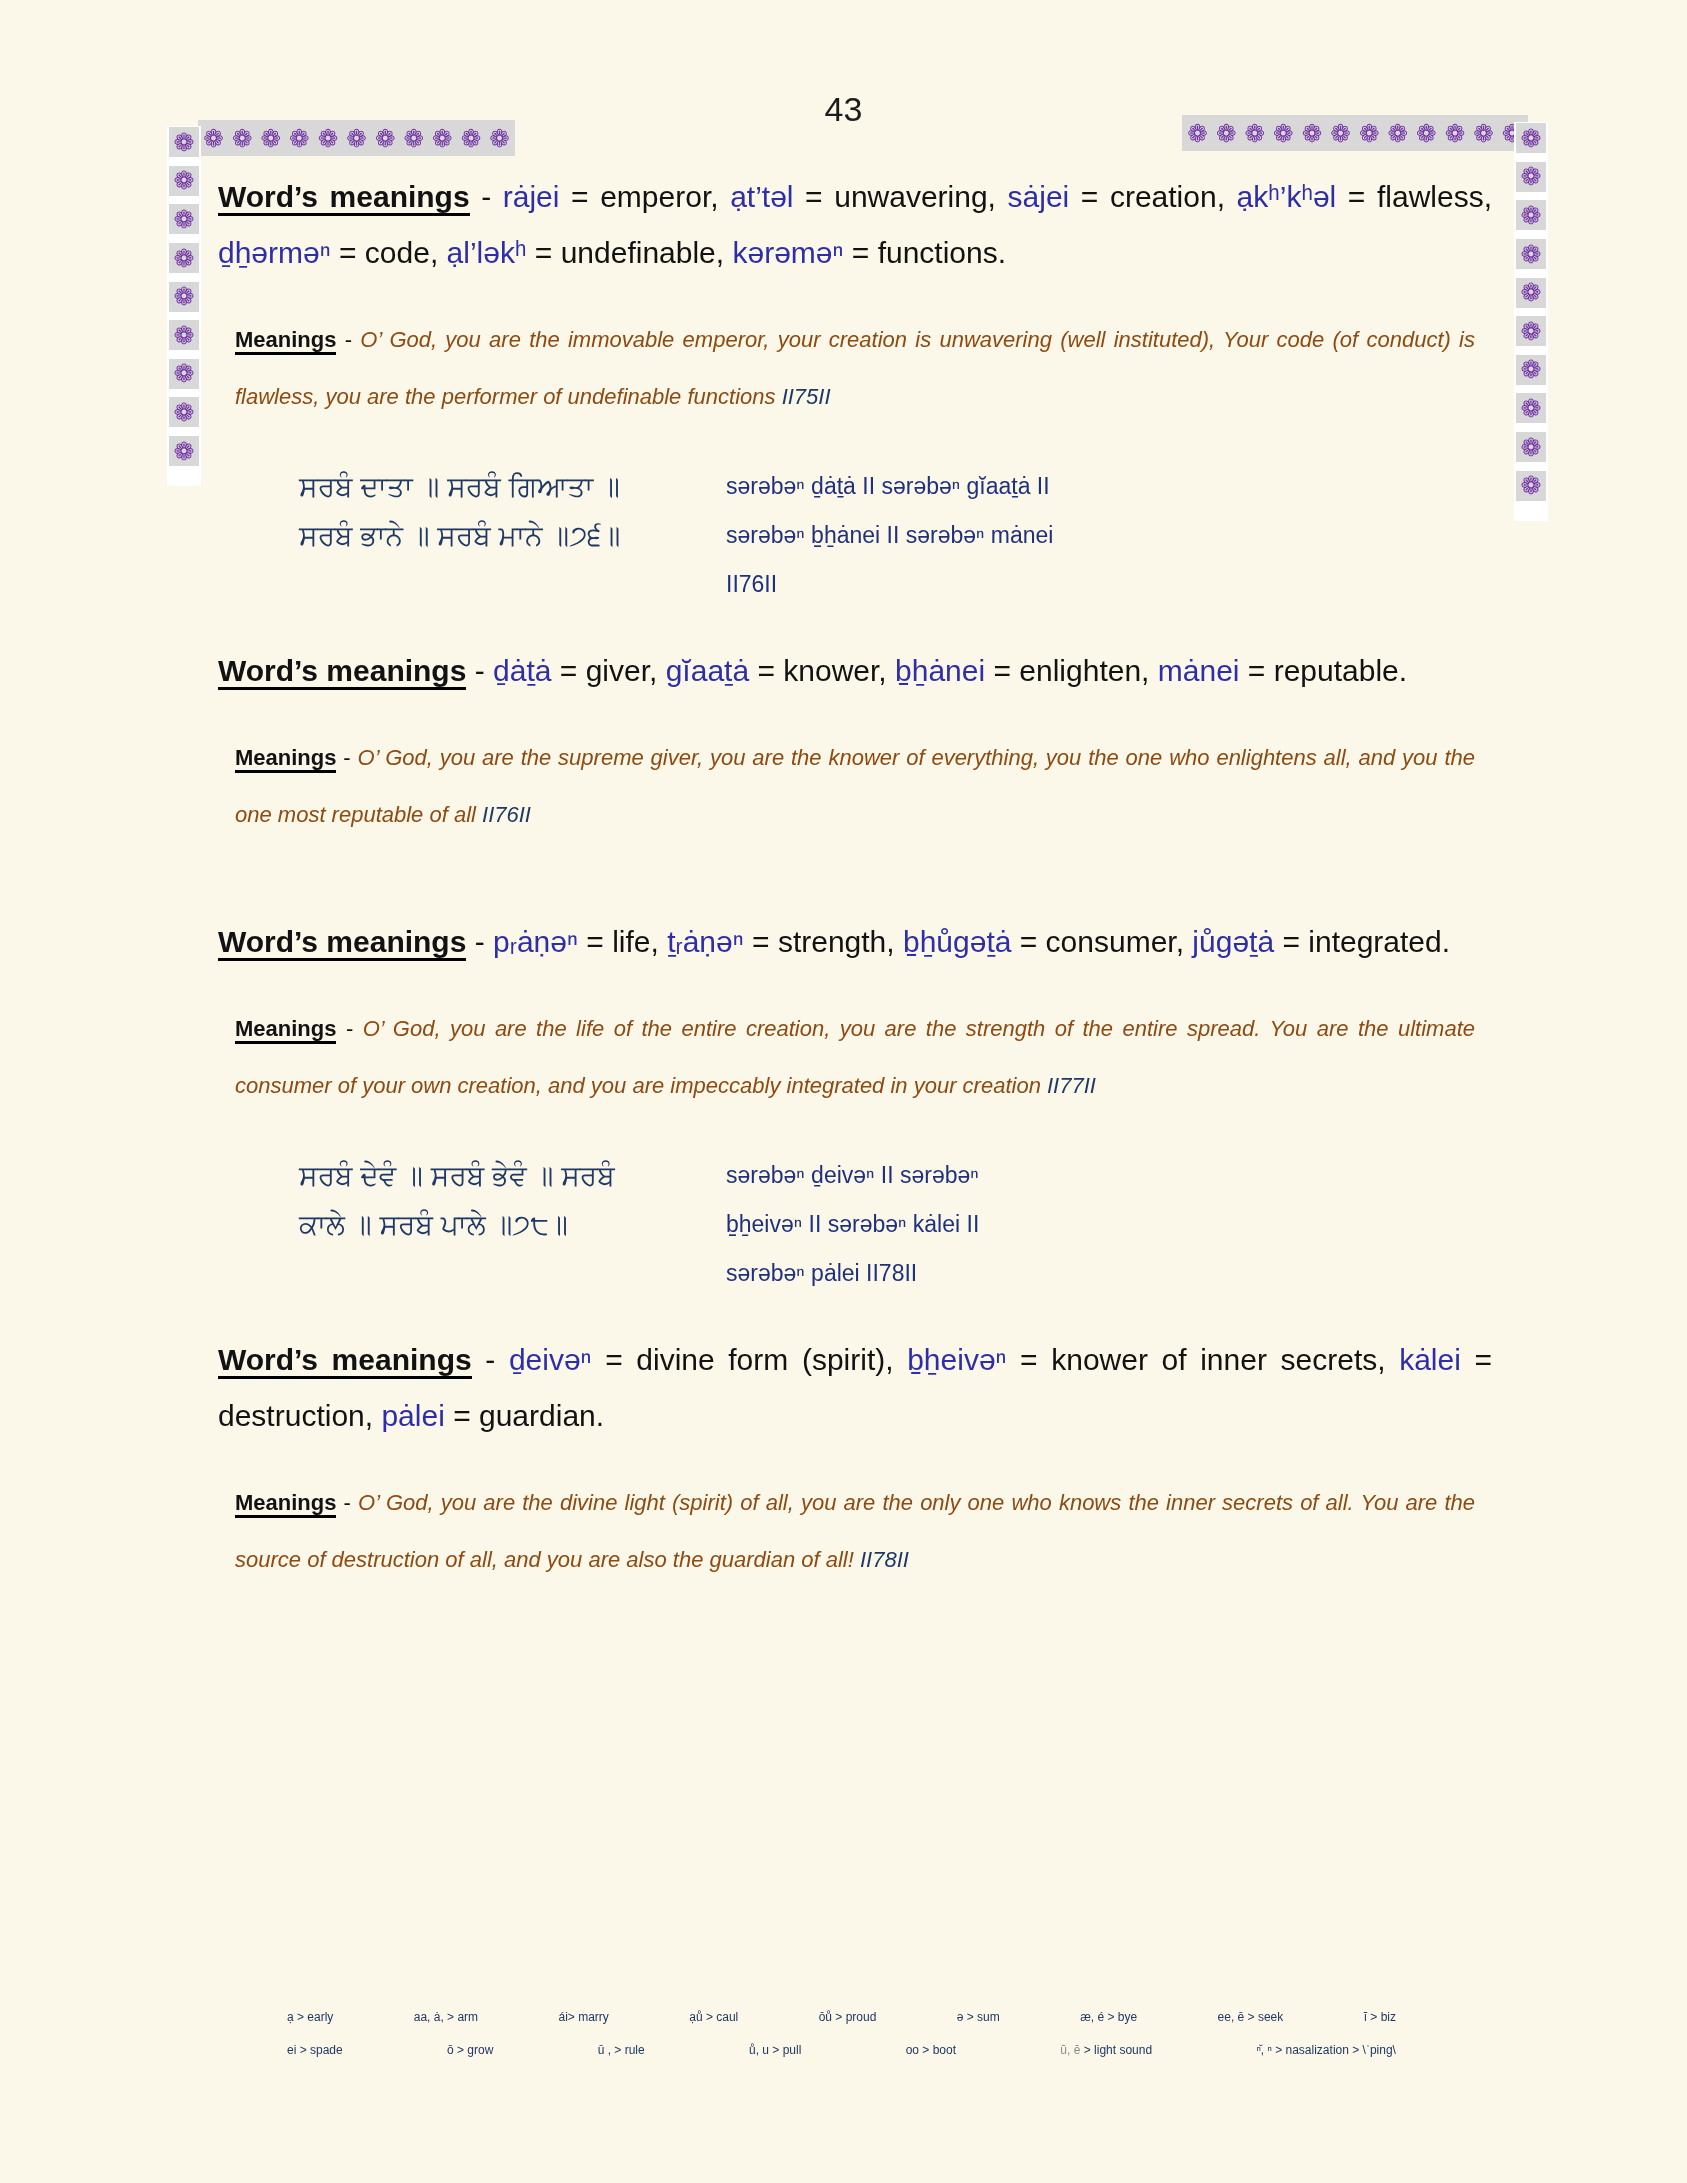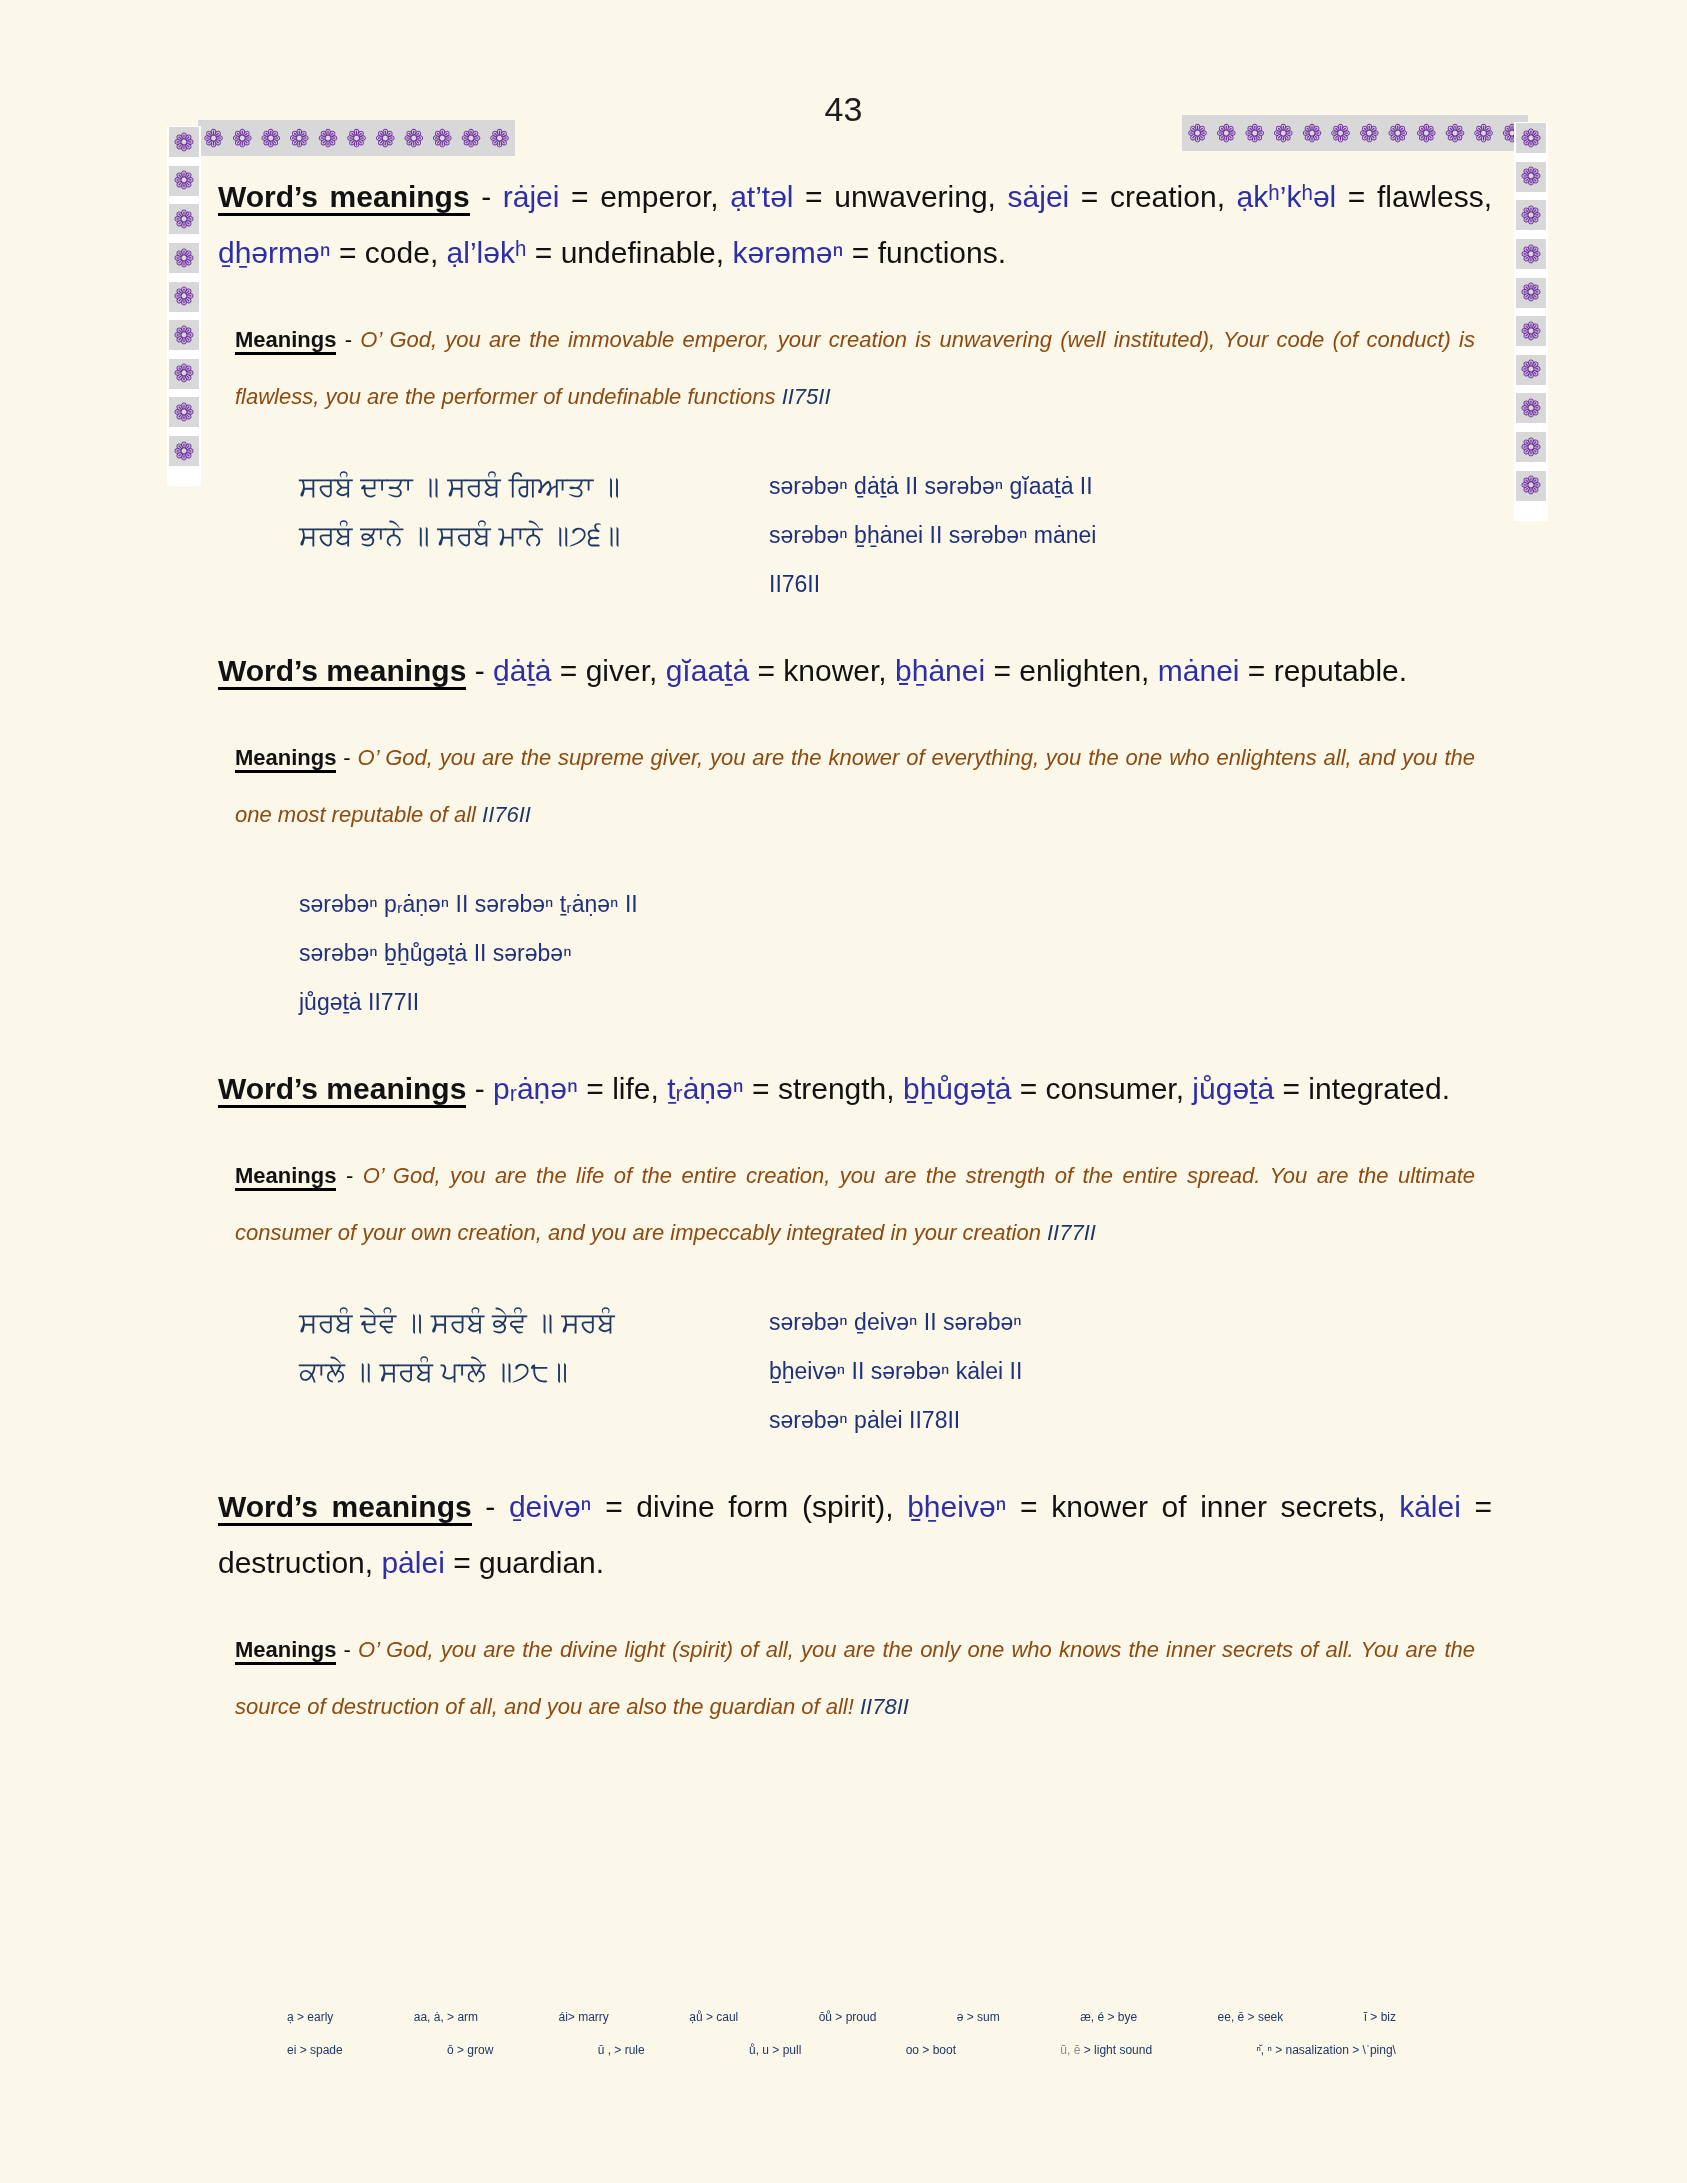--- a/index.html
+++ b/index.html
@@ -13,21 +13,21 @@
   .strip-h .fl{width:26px;height:32px;display:flex;align-items:center;justify-content:center;font-size:24.5px;color:#7233A3}
   .strip-v{position:absolute;display:flex;flex-direction:column;gap:8.6px;background:#ffffff;padding:1.3px 2px 20px}
   .strip-v .fl{width:30px;height:30px;background:#d8d8d8;display:flex;align-items:center;justify-content:center;font-size:25px;color:#7233A3}
   main{position:absolute;left:218px;top:169px;width:1274px}
   .wm{font-size:30px;line-height:56px;text-align:justify;margin:0 0 30px;color:#121212}
   .lbl{font-weight:bold;color:#121212;border-bottom:3.3px solid #000;padding-bottom:0;font-style:normal}
   .dash{color:#121212;font-style:normal}
   .b{color:#2E2EA8}
   .mn{font-size:22px;line-height:57px;text-align:justify;margin:0 17px 37px;color:#8E4A10;font-style:italic}
   .mk{color:#1F3864}
-  .verse{display:flex;gap:73px;margin:2.6px 0 34px;padding-left:81px}
+  .verse{display:flex;gap:30px;margin:2.6px 0 34px;padding-left:81px}
   .g{width:397px;font-size:28px;line-height:49px;color:#1F3864}
   .t{width:536px;font-size:23px;line-height:49px;color:#20317C}
   .footer{position:absolute;left:287px;top:2010px;width:1109px;font-size:12px;color:#1F3864}
   .frow{display:flex;justify-content:space-between;margin-bottom:18.5px}
   .gray{color:#8C8C8C}
 </style>
 </head>
 <body>
 
 <div class="pagenum">43</div>
@@ -99,25 +99,20 @@
       <div>sərəbəⁿ b̠ẖȧnei II sərəbəⁿ mȧnei</div>
       <div>II76II</div>
     </div>
   </div>
 
   <p class="wm"><span class="lbl">Word’s meanings</span><span class="dash"> - </span><span class="b">ḏȧṯȧ</span><span> = giver, </span><span class="b">gĭaaṯȧ</span><span> = knower,  </span><span class="b">b̠ẖȧnei</span><span> = enlighten,  </span><span class="b">mȧnei</span><span> = reputable.</span></p>
 
   <p class="mn"><span class="lbl">Meanings</span><span class="dash"> - </span><span>O’ God, you are the supreme giver, you are the knower of everything, you the one who enlightens all, and you the one most reputable of all  </span><span class="mk">II76II</span></p>
 
   <div class="verse">
-    <div class="t">
-      <div>sərəbəⁿ pᵣȧṇəⁿ II sərəbəⁿ ṯᵣȧṇəⁿ II</div>
-      <div>sərəbəⁿ  b̠ẖůgəṯȧ  II  sərəbəⁿ</div>
-      <div>jůgəṯȧ II77II</div>
-    </div>
   </div>
 
   <p class="wm"><span class="lbl">Word’s meanings</span><span class="dash"> - </span><span class="b">pᵣȧṇəⁿ</span><span> = life, </span><span class="b">ṯᵣȧṇəⁿ</span><span> = strength, </span><span class="b">b̠ẖůgəṯȧ</span><span> =  consumer, </span><span class="b">jůgəṯȧ</span><span> = integrated.</span></p>
 
   <p class="mn"><span class="lbl">Meanings</span><span class="dash"> - </span><span>O’ God, you are the life of the entire creation, you are the strength of the entire spread. You are the ultimate consumer of your own creation, and you are impeccably integrated in your creation </span><span class="mk">II77II</span></p>
 
   <div class="verse">
     <div class="g">
       <div>ਸਰਬੰ ਦੇਵੰ ॥ ਸਰਬੰ ਭੇਵੰ ॥ ਸਰਬੰ</div>
       <div>ਕਾਲੇ ॥ ਸਰਬੰ ਪਾਲੇ ॥੭੮॥</div>

